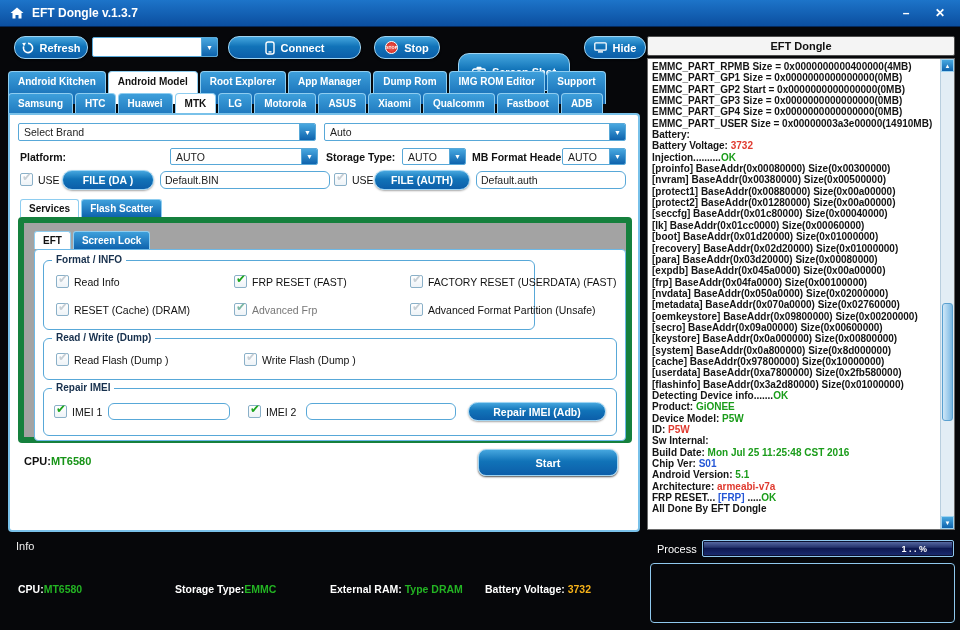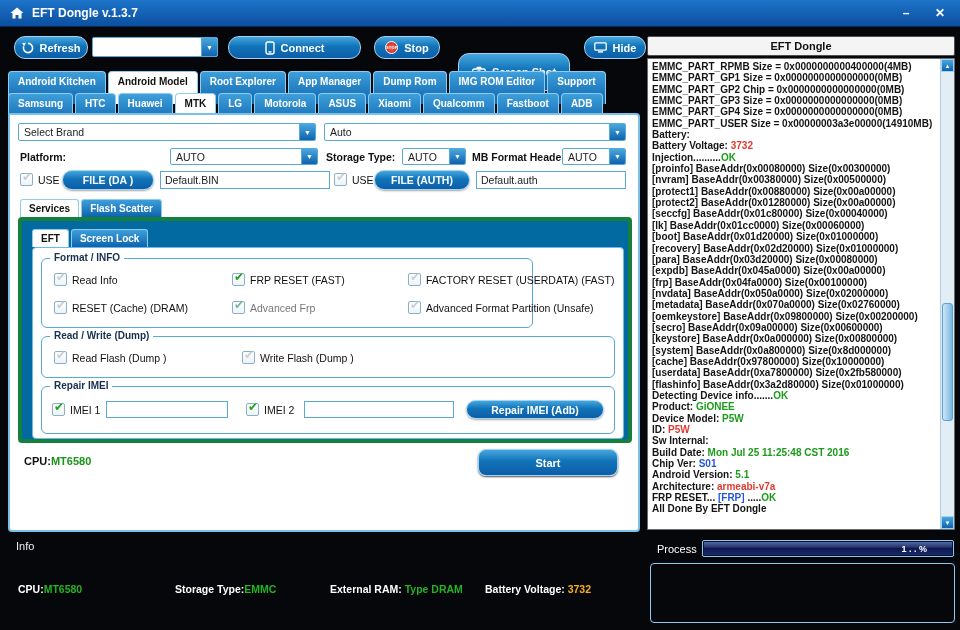--- a/index.html
+++ b/index.html
@@ -32,34 +32,34 @@
 .tabs{position:absolute;display:flex;gap:2px}
 .tab{height:33px;line-height:19px;padding:0 9px;background:linear-gradient(#3d9fdb,#0e63ad);border:1px solid #8ecdf0;border-bottom:none;border-radius:4px 4px 0 0;color:#fff;font-size:10px;font-weight:700;white-space:nowrap}
 .tab.sel{background:#fff;color:#111}
 .tabs-main{left:8px;top:71px}
 .tabs-brand{left:8px;top:93px}
 .tabs-sm .tab{height:18px;line-height:17px;font-size:10px;padding:0 8px;border-radius:3px 3px 0 0}
 
 
 .panel{position:absolute;left:8px;top:113px;width:632px;height:419px;background:#fff;border:2px solid #79c1e9;border-radius:0 4px 4px 4px}
 .flabel{position:absolute;font-size:10.5px;font-weight:700;color:#111;white-space:nowrap}
-.txt{position:absolute;height:18px;border:1px solid #58a8d8;background:#fff;font-size:10.5px;padding:0 4px;font-family:"Liberation Sans",sans-serif;color:#222;border-radius:0}
+.txt{position:absolute;height:18px;border:1px solid #58a8d8;background:#fff;font-size:10.5px;padding:0 4px;font-family:"Liberation Sans",sans-serif;color:#222;border-radius:6px}
 .sbtn{position:absolute;background:linear-gradient(#45a6de,#1173b8 45%,#0c5ea9);border:1px solid #9fd4f2;border-radius:10px;color:#fff;font-weight:700;font-size:10.5px;display:flex;align-items:center;justify-content:center;box-shadow:0 1px 2px rgba(0,0,0,.35)}
 
 
 .chk{position:absolute;display:flex;align-items:flex-end;gap:5px}
 .box{width:13px;height:13px;border:1px solid #8ab0c8;background:linear-gradient(#fff,#eef3f7);border-radius:2px;position:relative;flex:0 0 13px}
 .tick{position:absolute;left:1px;top:-4px;font-size:12px;color:#c7cfd5}
 .tick::before{content:"✔"}
 .box.on .tick{color:#1ca41c}
 .box.on.dim .tick{color:#7bb7a3}
 .chk .lbl{font-size:10.5px;color:#111;white-space:nowrap}
 
 
-.sbox{position:absolute;left:8px;top:102px;width:614px;height:226px;border:4px solid #15803d;border-radius:4px;background:#0369a1}
+.sbox{position:absolute;left:8px;top:102px;width:614px;height:226px;border:6px solid #15803d;border-radius:4px;background:#a3a3a3}
 .ibox{position:absolute;left:10px;top:26px;width:592px;height:192px;border:1px solid #6cb8e6;border-radius:4px;background:#fff}
 .group{position:absolute;border:1px solid #58a8d8;border-radius:6px;background:#fff}
 .group .legend{position:absolute;top:-7px;left:8px;background:#fff;padding:0 4px;font-size:10px;font-weight:700;color:#17304d;white-space:nowrap}
 .g1{left:8px;top:10px;width:492px;height:70px}
 .g2{left:8px;top:88px;width:574px;height:42px}
 .g3{left:8px;top:138px;width:574px;height:48px}
 
 .cpu-line{position:absolute;left:14px;top:340px;font-size:11px;font-weight:700;color:#111}
 .cpu-line .cv{color:#179417}
 .btn-start{left:468px;top:334px;width:140px;height:27px;font-size:11px;border-radius:8px}
@@ -330,21 +330,21 @@
     <div class="btn btn-start">
       <span>Start</span>
     </div>
   </div>
 
   <div class="right">
     <div class="right-header">EFT Dongle</div>
     <div class="logbox">
         <div class="lg"><span>EMMC_PART_RPMB Size = 0x0000000000400000(4MB)</span></div>
         <div class="lg"><span>EMMC_PART_GP1 Size = 0x0000000000000000(0MB)</span></div>
-        <div class="lg"><span>EMMC_PART_GP2 Chip = 0x0000000000000000(0MB)</span></div>
+        <div class="lg"><span>EMMC_PART_GP2 Start = 0x0000000000000000(0MB)</span></div>
         <div class="lg"><span>EMMC_PART_GP3 Size = 0x0000000000000000(0MB)</span></div>
         <div class="lg"><span>EMMC_PART_GP4 Size = 0x0000000000000000(0MB)</span></div>
         <div class="lg"><span>EMMC_PART_USER Size = 0x00000003a3e00000(14910MB)</span></div>
         <div class="lg"><span>Battery:</span></div>
         <div class="lg"><span>Battery Voltage: </span><span style="color: rgb(224, 58, 47);">3732</span></div>
         <div class="lg"><span>Injection..........</span><span style="color: rgb(26, 156, 26);">OK</span></div>
         <div class="lg"><span>[proinfo] BaseAddr(0x00080000) Size(0x00300000)</span></div>
         <div class="lg"><span>[nvram] BaseAddr(0x00380000) Size(0x00500000)</span></div>
         <div class="lg"><span>[protect1] BaseAddr(0x00880000) Size(0x00a00000)</span></div>
         <div class="lg"><span>[protect2] BaseAddr(0x01280000) Size(0x00a00000)</span></div>

